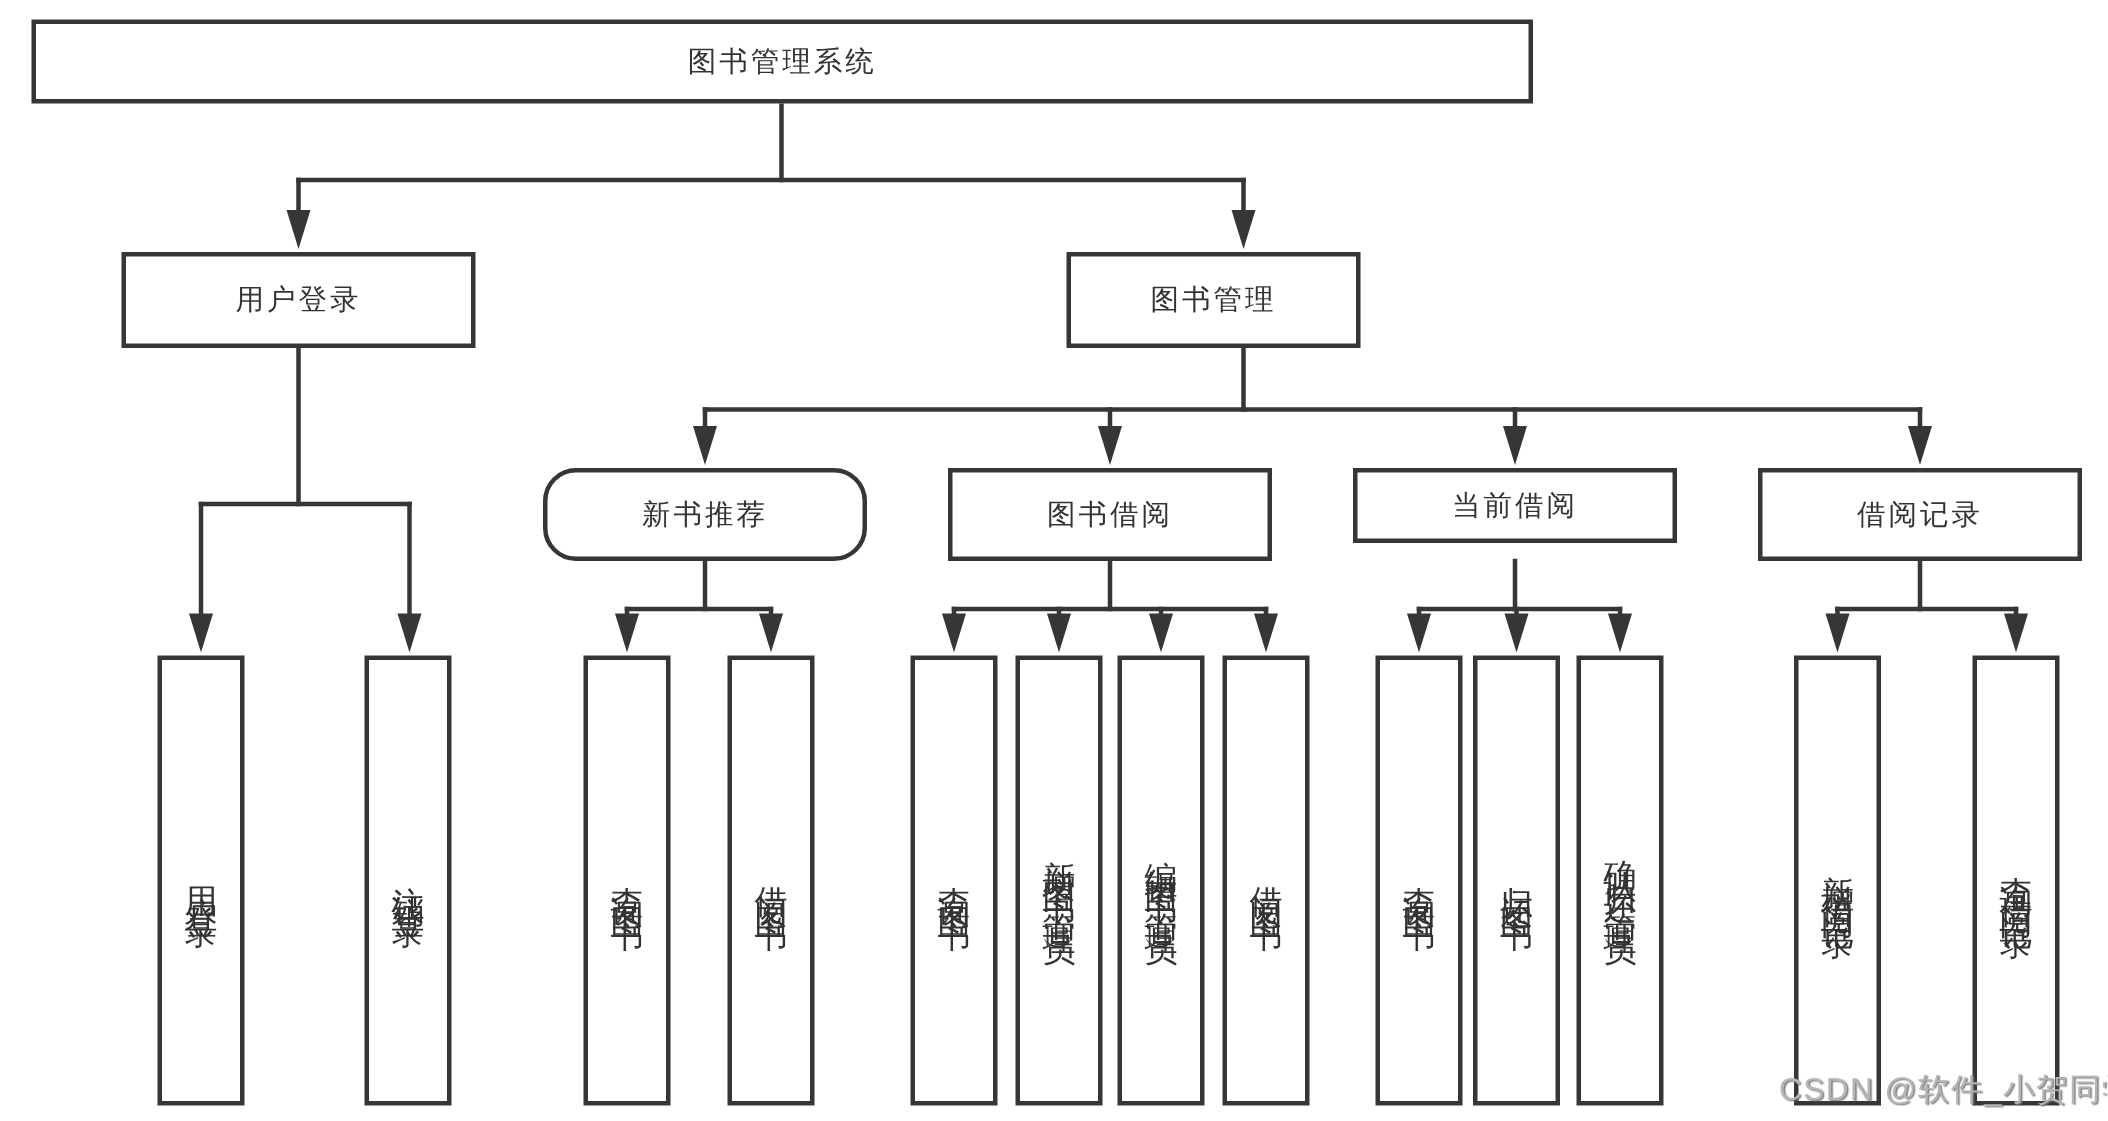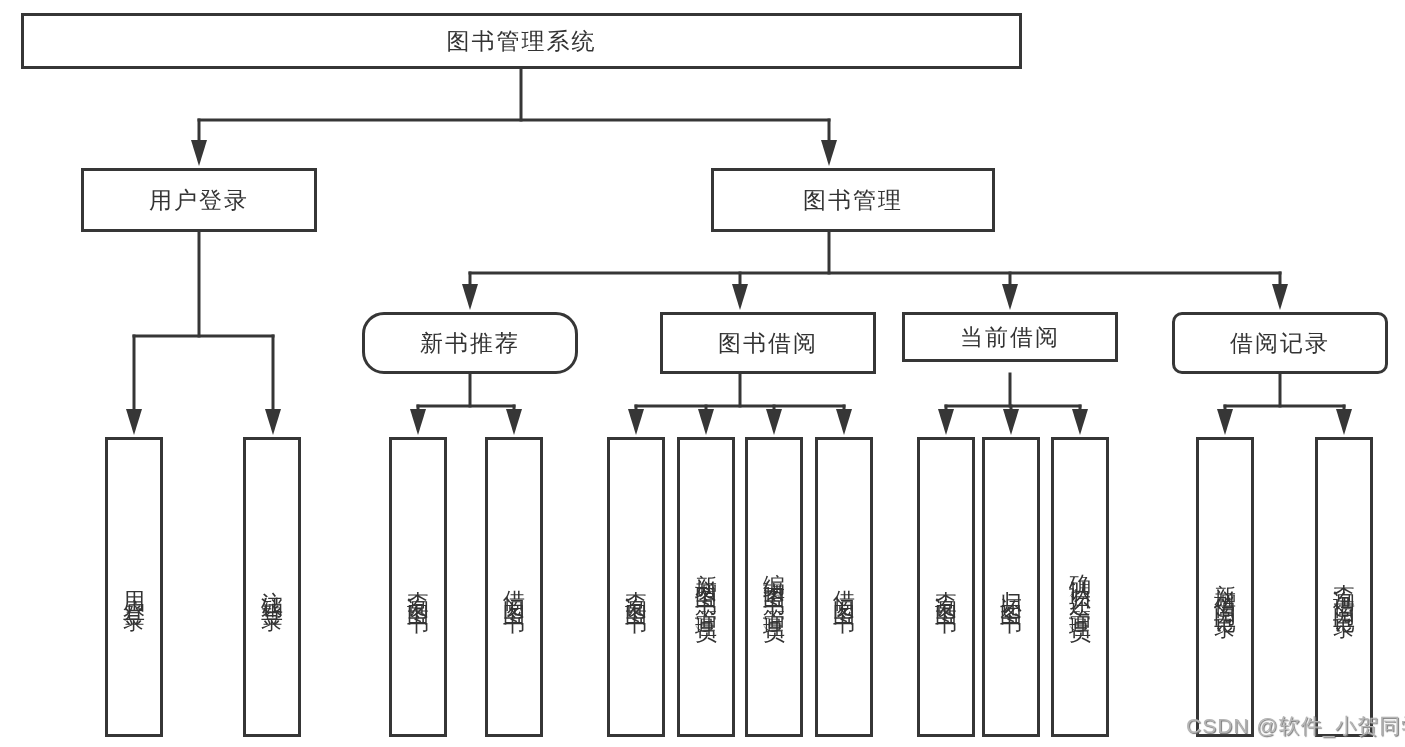--- a/index.html
+++ b/index.html
@@ -26,21 +26,21 @@
     box-sizing: border-box;
     border: 3px solid #363636;
     background: #ffffff;
     color: #333333;
     display: flex;
     align-items: center;
     justify-content: center;
     z-index: 2;
   }
   .h-box {
-    font-size: 23px;
+    font-size: 19px;
     letter-spacing: 2px;
     white-space: nowrap;
   }
   .v-box {
     writing-mode: vertical-rl;
     text-orientation: mixed;
     font-size: 22px;
     letter-spacing: 7px;
     line-height: 1;
     padding: 8px 0;
@@ -127,26 +127,26 @@
       <polygon points="1003,409 1019,409 1011,435"></polygon>
       <polygon points="1072,409 1088,409 1080,435"></polygon>
       <polygon points="1217,409 1233,409 1225,435"></polygon>
       <polygon points="1336,409 1352,409 1344,435"></polygon>
     </g>
   </svg>
 
   <div class="box h-box" style="left:21px; top:13px; width:1001px; height:56px;">图书管理系统</div>
 
   <div class="box h-box" style="left:81px; top:168px; width:236px; height:64px;">用户登录</div>
-  <div class="box h-box" style="left:711px; top:168px; width:284px; height:64px;">图书管理</div>
+  <div class="box h-box" style="left:711px; top:168px; width:196px; height:64px;">图书管理</div>
 
   <div class="box h-box" style="left:362px; top:312px; width:216px; height:62px;border-radius:22px;">新书推荐</div>
-  <div class="box h-box" style="left:660px; top:312px; width:216px; height:62px;">图书借阅</div>
+  <div class="box h-box" style="left:632px; top:312px; width:216px; height:62px;">图书借阅</div>
   <div class="box h-box" style="left:902px; top:312px; width:216px; height:50px;">当前借阅</div>
-  <div class="box h-box" style="left:1172px; top:312px; width:216px; height:62px;border-radius:10px;">借阅记录</div>
+  <div class="box h-box" style="left:1172px; top:312px; width:216px; height:62px;">借阅记录</div>
 
   <div class="box v-box" style="left:105px; top:437px; width:58px; height:300px;">用户登录</div>
   <div class="box v-box" style="left:243px; top:437px; width:58px; height:300px;">注销登录</div>
 
   <div class="box v-box" style="left:389px; top:437px; width:58px; height:300px;">查询图书</div>
   <div class="box v-box" style="left:485px; top:437px; width:58px; height:300px;">借阅图书</div>
 
   <div class="box v-box" style="left:607px; top:437px; width:58px; height:300px;">查询图书</div>
   <div class="box v-box" style="left:677px; top:437px; width:58px; height:300px;">新增图书（管理员）</div>
   <div class="box v-box" style="left:745px; top:437px; width:58px; height:300px;">编辑图书（管理员）</div>

